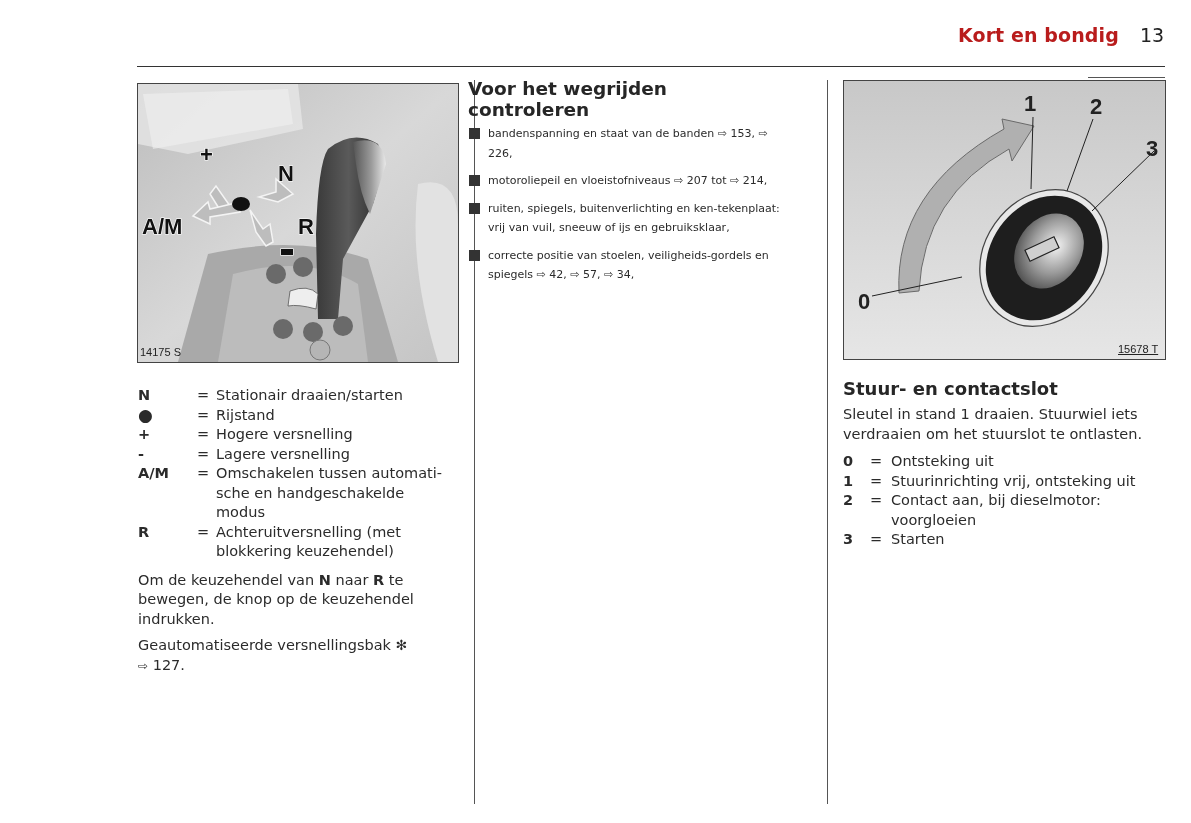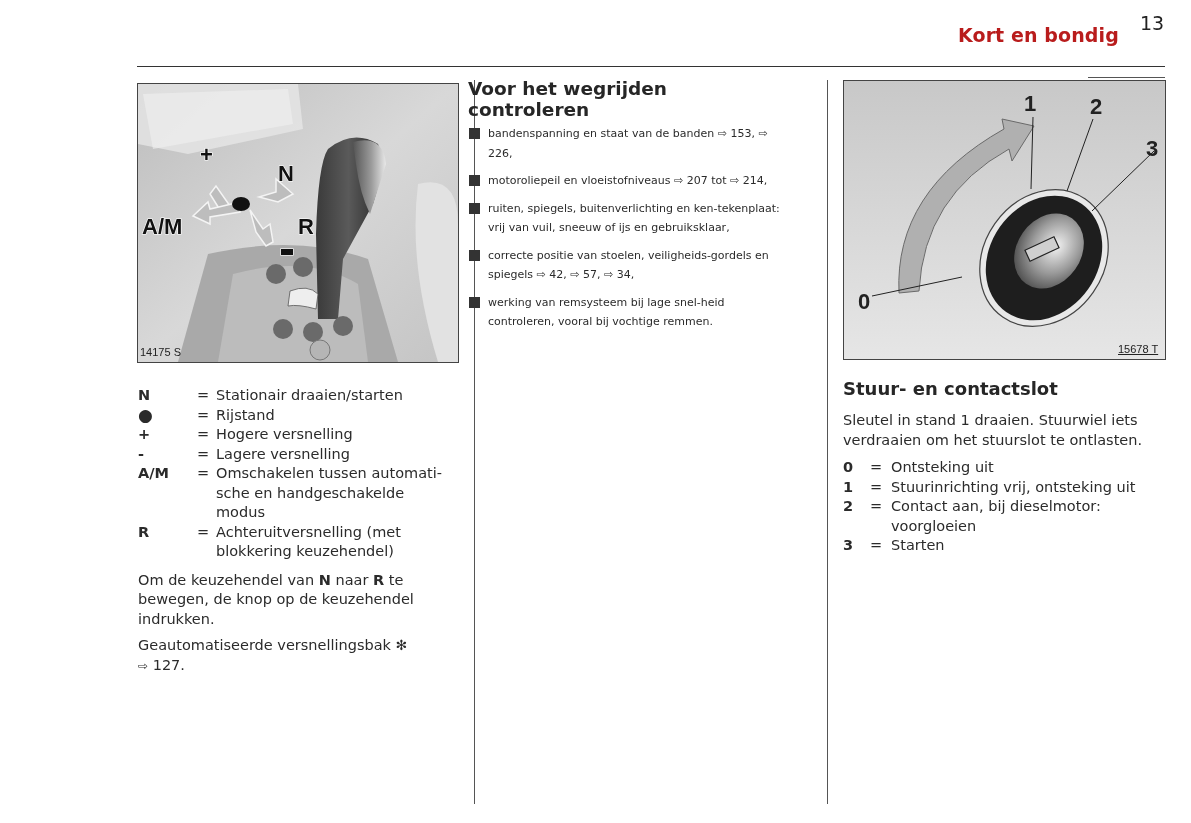--- a/index.html
+++ b/index.html
@@ -4,21 +4,21 @@
 <style>
   html, body { margin: 0; padding: 0; background: #ffffff; }
   body {
     width: 1191px; height: 823px; position: relative; overflow: hidden;
     font-family: "DejaVu Sans", sans-serif; color: #2b2b2b;
   }
   .abs { position: absolute; }
 
   
   .hdr-title { position: absolute; left: 958px; top: 24px; font-size: 19px; font-weight: bold; color: #b91c1c; letter-spacing: 0.1px; }
-  .hdr-page { position: absolute; left: 1140px; top: 12px; font-size: 19px; font-weight: normal; color: #222; }
+  .hdr-page { position: absolute; left: 1140px; top: 24px; font-size: 19px; font-weight: normal; color: #222; }
   .hdr-rule { position: absolute; left: 137px; top: 66px; width: 1028px; height: 0; border-top: 1.5px solid #333; }
   .hdr-rule2 { position: absolute; left: 1088px; top: 77px; width: 77px; height: 0; border-top: 1px solid #555; }
 
   
   .col-rule { position: absolute; width: 0; border-left: 1px solid #555; }
 
   
   .figure { position: absolute; border: 1px solid #444; overflow: hidden; background: #d7d7d7; }
   .fig-code { position: absolute; font-family: "Liberation Sans", sans-serif; font-size: 11px; color: #222; }
 
@@ -157,21 +157,20 @@
   </div>
 </div>
 
 <div class="abs" style="left:468px; top:78px; width:320px;">
   <h2 style="font-size:18.5px;">Voor het wegrijden controleren</h2>
   <ul class="bullets" style="margin-top:4px;">
     <li><span class="sq"></span><span>bandenspanning en staat van de banden ⇨ 153, ⇨ 226,</span></li>
     <li><span class="sq"></span><span>motoroliepeil en vloeistofniveaus ⇨ 207 tot ⇨ 214,</span></li>
     <li><span class="sq"></span><span>ruiten, spiegels, buitenverlichting en ken-tekenplaat: vrij van vuil, sneeuw of ijs en gebruiksklaar,</span></li>
     <li><span class="sq"></span><span>correcte positie van stoelen, veiligheids-gordels en spiegels ⇨ 42, ⇨ 57, ⇨ 34,</span></li>
-    <li><span class="sq"></span><span>werking van remsysteem bij lage snel-heid controleren, vooral bij vochtige remmen.</span></li>
   </ul>
 </div>
 
 <div class="figure" style="left:843px; top:80px; width:321px; height:278px; background:#d4d4d4;">
   <svg width="321" height="278" viewBox="0 0 321 278">
     <defs>
       <linearGradient id="bgR" x1="0" y1="0" x2="0" y2="1">
         <stop offset="0" stop-color="#c8c8c8"></stop>
         <stop offset="1" stop-color="#e6e6e6"></stop>
       </linearGradient>
@@ -201,21 +200,21 @@
       <text x="246" y="33">2</text>
       <text x="302" y="75">3</text>
       <text x="14" y="228">0</text>
     </g>
   </svg>
   <div class="fig-code" style="left:274px; top:262px;text-decoration:underline;">15678 T</div>
 </div>
 
 <div class="abs" style="left:843px; top:378px; width:330px;">
   <h2>Stuur- en contactslot</h2>
-  <p class="body para" style="margin-top:12px; margin-bottom:8px;">Sleutel in stand 1 draaien. Stuurwiel iets verdraaien om het stuurslot te ontlasten.</p>
+  <p class="body para" style="margin-top:6px; margin-bottom:8px;">Sleutel in stand 1 draaien. Stuurwiel iets verdraaien om het stuurslot te ontlasten.</p>
   <table class="legend" style="width:320px;">
     <colgroup>
         <col style="width:18px">
         <col style="width:30px">
         <col>
       </colgroup>
     <tbody>
         <tr>
           <td class="k">0</td>
           <td class="eq">=</td>

